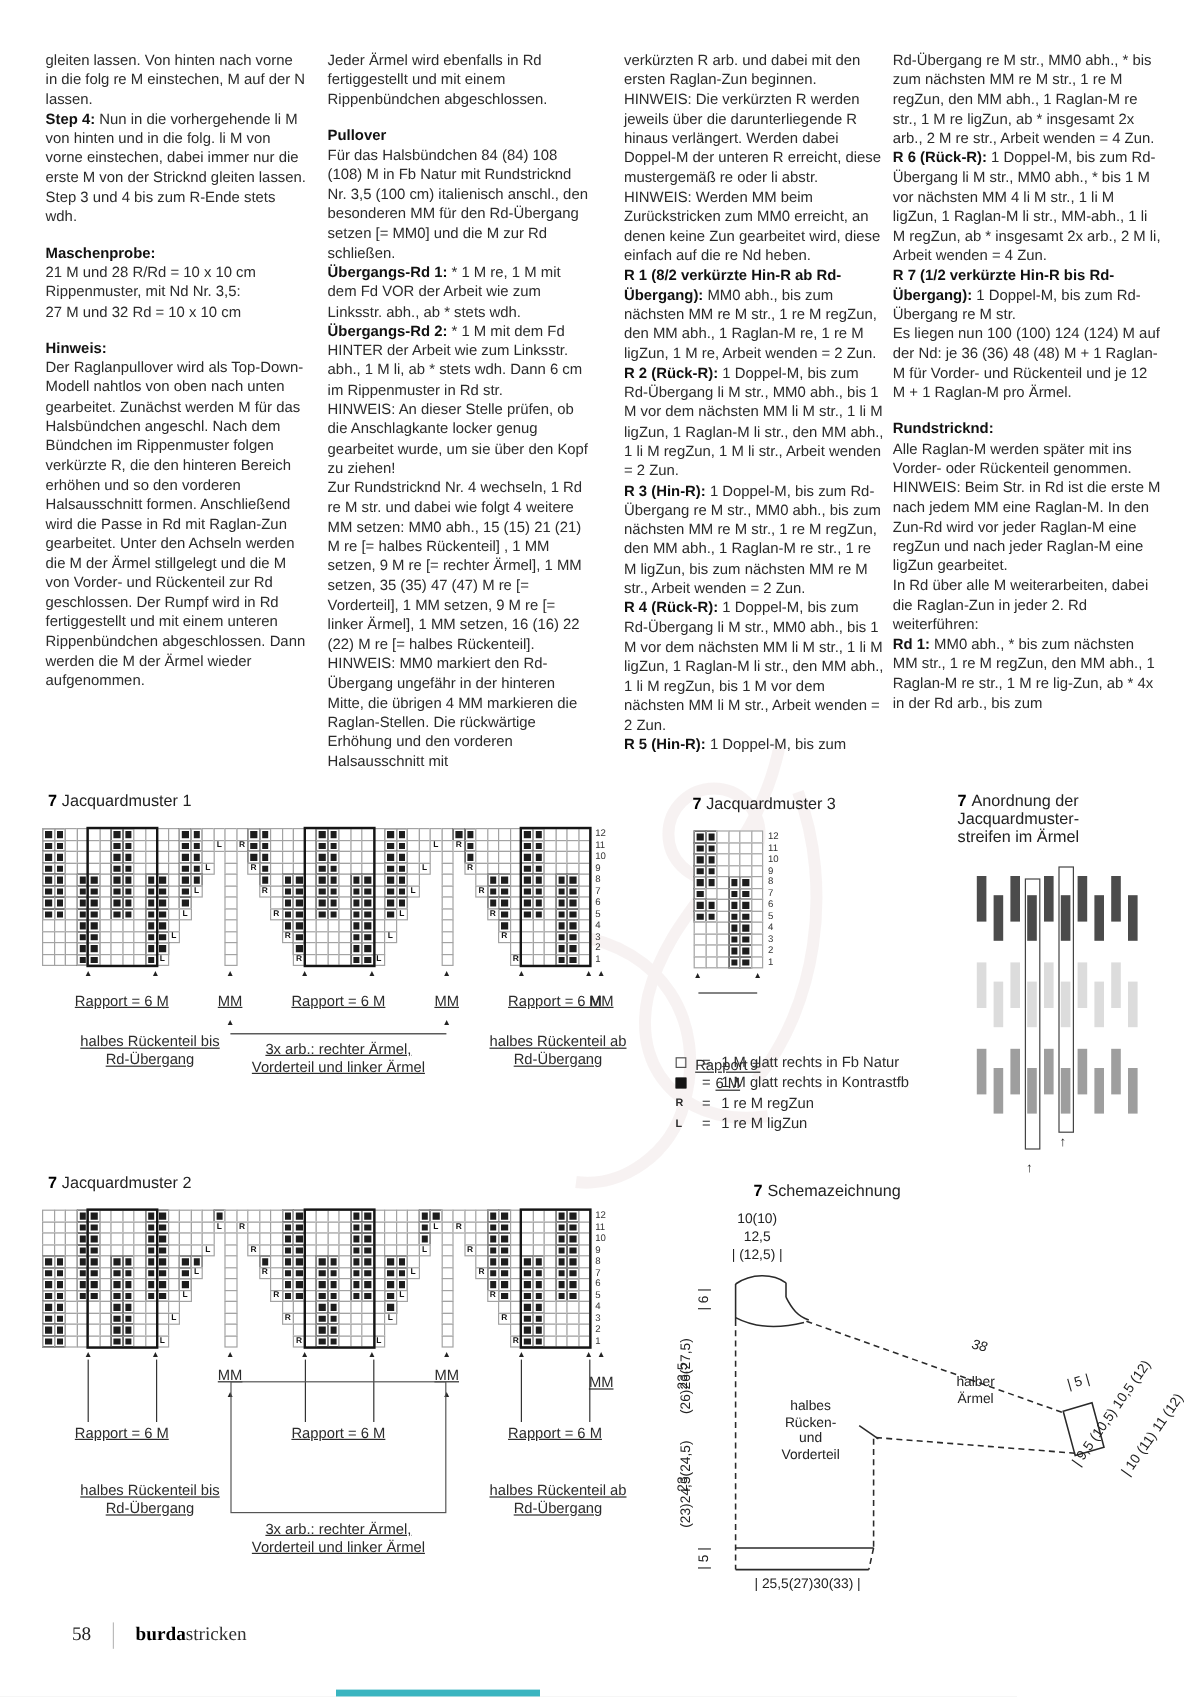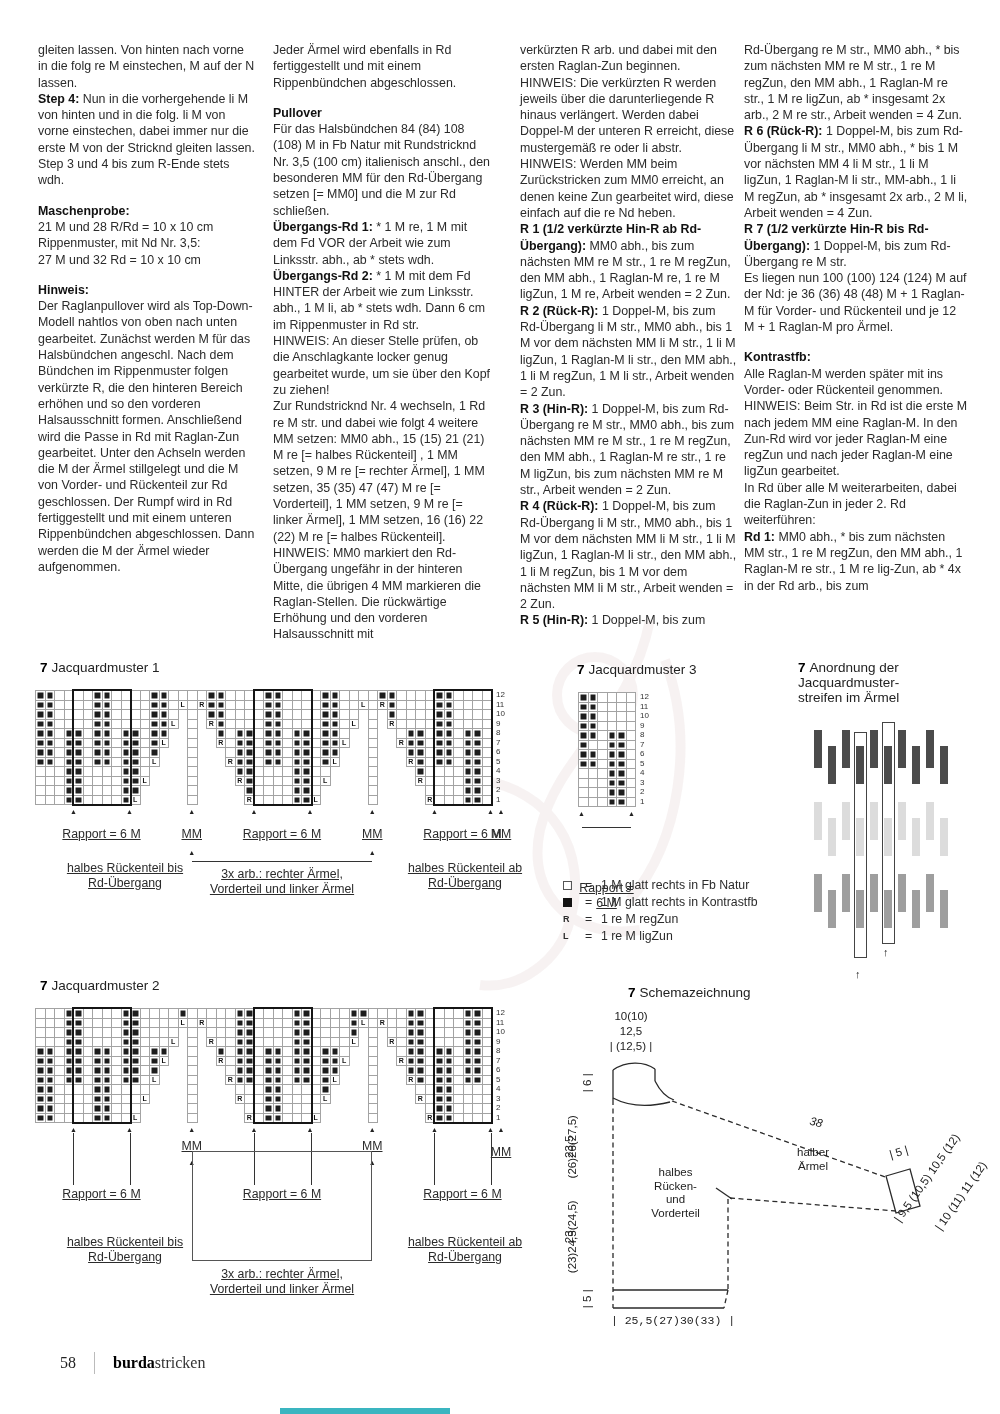--- a/index.html
+++ b/index.html
@@ -86,32 +86,32 @@
       <p>Für das Halsbündchen 84 (84) 108 (108) M in Fb Natur mit Rundstricknd Nr. 3,5 (100 cm) italienisch anschl., den besonderen MM für den Rd-Übergang setzen [= MM0] und die M zur Rd schließen.</p>
       <p><b>Übergangs-Rd 1:</b> * 1 M re, 1 M mit dem Fd VOR der Arbeit wie zum Linksstr. abh., ab * stets wdh.</p>
       <p><b>Übergangs-Rd 2:</b> * 1 M mit dem Fd HINTER der Arbeit wie zum Linksstr. abh., 1 M li, ab * stets wdh. Dann 6 cm im Rippenmuster in Rd str.</p>
       <p>HINWEIS: An dieser Stelle prüfen, ob die Anschlagkante locker genug gearbeitet wurde, um sie über den Kopf zu ziehen!</p>
       <p>Zur Rundstricknd Nr. 4 wechseln, 1 Rd re M str. und dabei wie folgt 4 weitere MM setzen: MM0 abh., 15 (15) 21 (21) M re [= halbes Rückenteil] , 1 MM setzen, 9 M re [= rechter Ärmel], 1 MM setzen, 35 (35) 47 (47) M re [= Vorderteil], 1 MM setzen, 9 M re [= linker Ärmel], 1 MM setzen, 16 (16) 22 (22) M re [= halbes Rückenteil]. HINWEIS: MM0 markiert den Rd-Übergang ungefähr in der hinteren Mitte, die übrigen 4 MM markieren die Raglan-Stellen. Die rückwärtige Erhöhung und den vorderen Halsausschnitt mit</p>
     </div>
   <div class="tcol" style="left:520px;">
       <p>verkürzten R arb. und dabei mit den ersten Raglan-Zun beginnen.</p>
       <p>HINWEIS: Die verkürzten R werden jeweils über die darunterliegende R hinaus verlängert. Werden dabei Doppel-M der unteren R erreicht, diese mustergemäß re oder li abstr.</p>
       <p>HINWEIS: Werden MM beim Zurückstricken zum MM0 erreicht, an denen keine Zun gearbeitet wird, diese einfach auf die re Nd heben.</p>
-      <p><b>R 1 (1/2 verkürzte Hin-R ab Rd-Übergang):</b> MM0 abh., bis zum nächsten MM re M str., 1 re M regZun, den MM abh., 1 Raglan-M re, 1 re M ligZun, 1 M re, Arbeit wenden = 2 Zun.</p>
+      <p><b>R 1 (8/2 verkürzte Hin-R ab Rd-Übergang):</b> MM0 abh., bis zum nächsten MM re M str., 1 re M regZun, den MM abh., 1 Raglan-M re, 1 re M ligZun, 1 M re, Arbeit wenden = 2 Zun.</p>
       <p><b>R 2 (Rück-R):</b> 1 Doppel-M, bis zum Rd-Übergang li M str., MM0 abh., bis 1 M vor dem nächsten MM li M str., 1 li M ligZun, 1 Raglan-M li str., den MM abh., 1 li M regZun, 1 M li str., Arbeit wenden = 2 Zun.</p>
       <p><b>R 3 (Hin-R):</b> 1 Doppel-M, bis zum Rd-Übergang re M str., MM0 abh., bis zum nächsten MM re M str., 1 re M regZun, den MM abh., 1 Raglan-M re str., 1 re M ligZun, bis zum nächsten MM re M str., Arbeit wenden = 2 Zun.</p>
       <p><b>R 4 (Rück-R):</b> 1 Doppel-M, bis zum Rd-Übergang li M str., MM0 abh., bis 1 M vor dem nächsten MM li M str., 1 li M ligZun, 1 Raglan-M li str., den MM abh., 1 li M regZun, bis 1 M vor dem nächsten MM li M str., Arbeit wenden = 2 Zun.</p>
       <p><b>R 5 (Hin-R):</b> 1 Doppel-M, bis zum</p>
     </div>
   <div class="tcol" style="left:744px;width:224px;">
       <p>Rd-Übergang re M str., MM0 abh., * bis zum nächsten MM re M str., 1 re M regZun, den MM abh., 1 Raglan-M re str., 1 M re ligZun, ab * insgesamt 2x arb., 2 M re str., Arbeit wenden = 4 Zun.</p>
       <p><b>R 6 (Rück-R):</b> 1 Doppel-M, bis zum Rd-Übergang li M str., MM0 abh., * bis 1 M vor nächsten MM 4 li M str., 1 li M ligZun, 1 Raglan-M li str., MM-abh., 1 li M regZun, ab * insgesamt 2x arb., 2 M li,  Arbeit wenden = 4 Zun.</p>
       <p><b>R 7 (1/2 verkürzte Hin-R bis Rd-Übergang):</b> 1 Doppel-M, bis zum Rd-Übergang re M str.</p>
       <p>Es liegen nun 100 (100) 124 (124) M auf der Nd: je 36 (36) 48 (48) M + 1 Raglan-M für Vorder- und Rückenteil und je 12 M + 1 Raglan-M pro Ärmel.</p>
-      <p class="gap"><b>Kontrastfb:</b></p>
+      <p class="gap"><b>Rundstricknd:</b></p>
       <p>Alle Raglan-M werden später mit ins Vorder- oder Rückenteil genommen.</p>
       <p>HINWEIS: Beim Str. in Rd ist die erste M nach jedem MM eine Raglan-M. In den Zun-Rd wird vor jeder Raglan-M eine regZun und nach jeder Raglan-M eine ligZun gearbeitet.</p>
       <p>In Rd über alle M weiterarbeiten, dabei die Raglan-Zun in jeder 2. Rd weiterführen:</p>
       <p><b>Rd 1:</b> MM0 abh., * bis zum nächsten MM str., 1 re M regZun, den MM abh., 1 Raglan-M re str., 1 M re lig-Zun, ab * 4x in der Rd arb., bis zum</p>
     </div>
 
   <div class="ctitle" style="left:40px;top:660px;">
     <b>7</b><span>Jacquardmuster 1</span>
   </div>
   <div class="chart" style="left:35px;top:690px;width:520px;height:250px;">
@@ -373,21 +373,21 @@
     <div class="slabel" style="left:70px;top:158px;width:95px;">halbes
 Rücken-
 und
 Vorderteil</div>
     <div class="slabel" style="left:215px;top:138px;width:80px;">halber
 Ärmel</div>
     <div class="slabel" style="left:238px;top:108px;width:40px;transform:rotate(13deg);font-style:italic;">38</div>
     <div class="slabel" style="left:318px;top:138px;width:46px;transform:rotate(-16deg);">| 5 |</div>
     <div class="slabel" style="left:318px;top:232px;width:160px;transform:rotate(-55deg);transform-origin:left top;">| 9,5 (10,5) 10,5 (12)</div>
     <div class="slabel" style="left:352px;top:250px;width:160px;transform:rotate(-55deg);transform-origin:left top;">| 10 (11) 11 (12)</div>
-    <div class="slabel" style="left:40px;top:306px;width:150px;font-family:Liberation Mono, monospace;">| 25,5(27)30(33) |</div>
+    <div class="slabel" style="left:40px;top:306px;width:150px;">| 25,5(27)30(33) |</div>
   </div>
 
   <div class="footer">
     <span>58</span>
     <span class="fdiv"></span>
     <span class="brand"><b>burda</b><span>stricken</span></span>
   </div>
 
   <div class="tealstrip"></div>
 </div>

